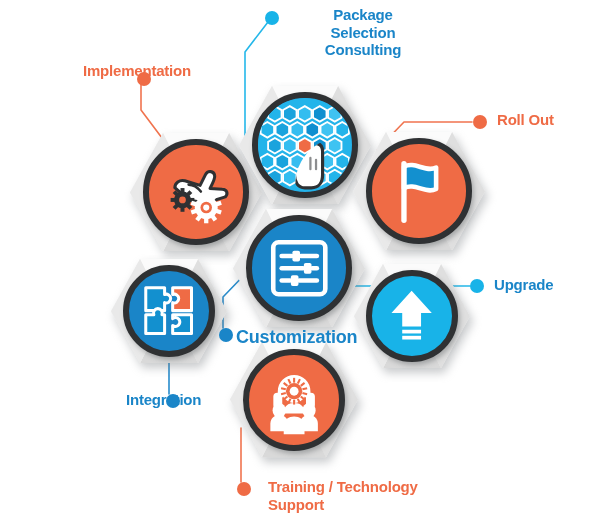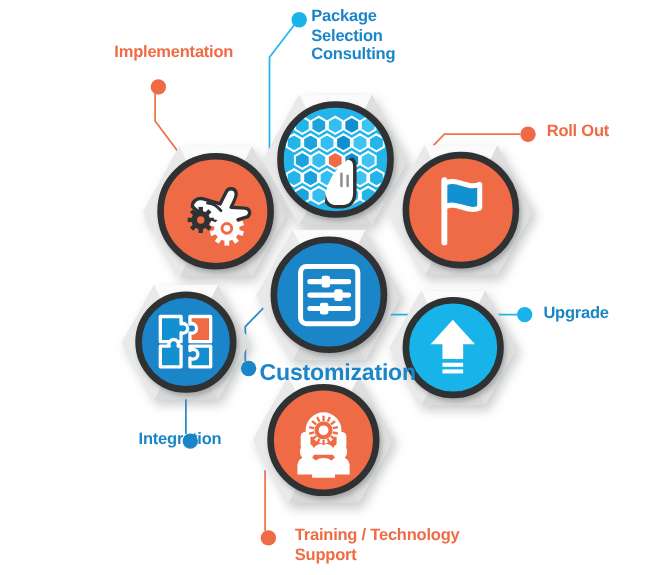--- a/index.html
+++ b/index.html
@@ -294,29 +294,29 @@
         <ellipse cx="70" cy="64" rx="9" ry="10"></ellipse>
       </g>
     </svg>
           </div>
         </div>
       </div>
     </div>
 
   <div id="labels">
       <div class="dot" style="left: 137px; top: 72px; width: 14px; height: 14px; background: rgb(239, 107, 69);"></div>
-      <div class="label" style="left: 62px; top: 39px; width: 150px; text-align: right; font-size: 15px; color: rgb(239, 107, 69);">Implementation</div>
+      <div class="label" style="left: 62px; top: 62px; width: 150px; text-align: center; font-size: 15px; color: rgb(239, 107, 69);">Implementation</div>
       <div class="dot" style="left: 265px; top: 11px; width: 14px; height: 14px; background: rgb(24, 179, 232);"></div>
-      <div class="label" style="left: 283px; top: 6px; width: 160px; text-align: left; font-size: 15px; color: rgb(26, 133, 200);">Package
+      <div class="label" style="left: 283px; top: 6px; width: 160px; text-align: center; font-size: 15px; color: rgb(26, 133, 200);">Package
 Selection
 Consulting</div>
       <div class="dot" style="left: 473px; top: 115px; width: 14px; height: 14px; background: rgb(239, 107, 69);"></div>
       <div class="label" style="left: 497px; top: 111px; width: 110px; text-align: left; font-size: 15px; color: rgb(239, 107, 69);">Roll Out</div>
       <div class="dot" style="left: 219px; top: 328px; width: 14px; height: 14px; background: rgb(26, 133, 200);"></div>
-      <div class="label" style="left: 236px; top: 327px; width: 170px; text-align: left; font-size: 21px; color: rgb(26, 133, 200);">Customization</div>
+      <div class="label" style="left: 236px; top: 327px; width: 170px; text-align: left; font-size: 18px; color: rgb(26, 133, 200);">Customization</div>
       <div class="dot" style="left: 470px; top: 279px; width: 14px; height: 14px; background: rgb(24, 179, 232);"></div>
       <div class="label" style="left: 494px; top: 276px; width: 110px; text-align: left; font-size: 15px; color: rgb(26, 133, 200);">Upgrade</div>
       <div class="dot" style="left: 166px; top: 394px; width: 14px; height: 14px; background: rgb(26, 133, 200);"></div>
       <div class="label" style="left: 126px; top: 391px; width: 150px; text-align: left; font-size: 15px; color: rgb(26, 133, 200);">Integration</div>
       <div class="dot" style="left: 237px; top: 482px; width: 14px; height: 14px; background: rgb(239, 107, 69);"></div>
       <div class="label" style="left: 268px; top: 478px; width: 220px; text-align: left; font-size: 15px; color: rgb(239, 107, 69);">Training / Technology
 Support</div>
     </div>
 
 </div>

